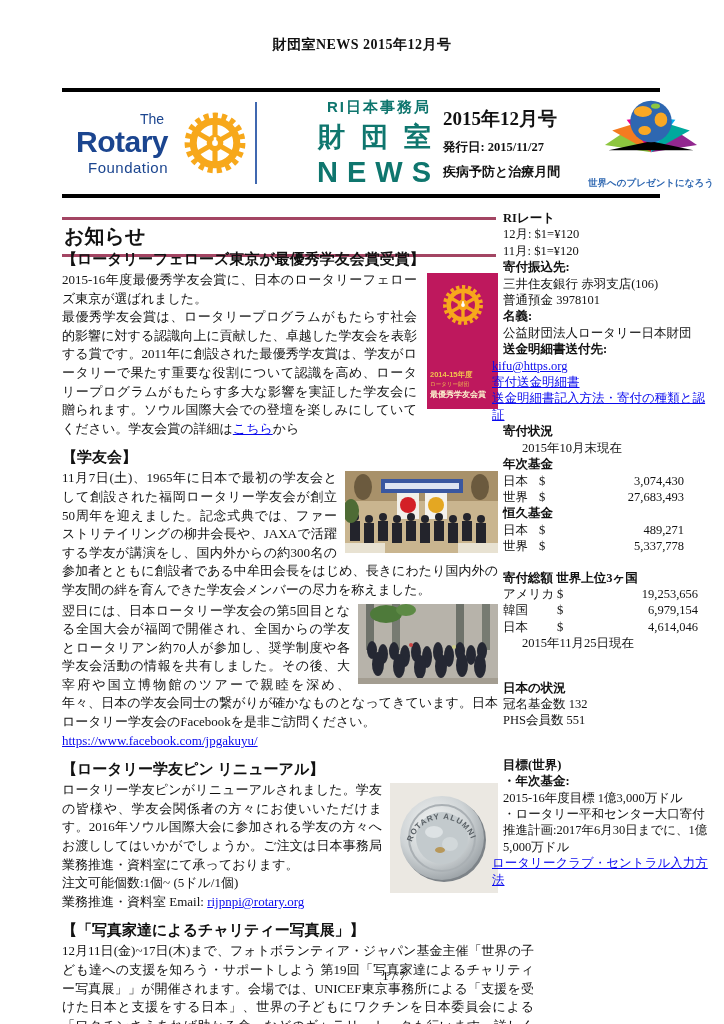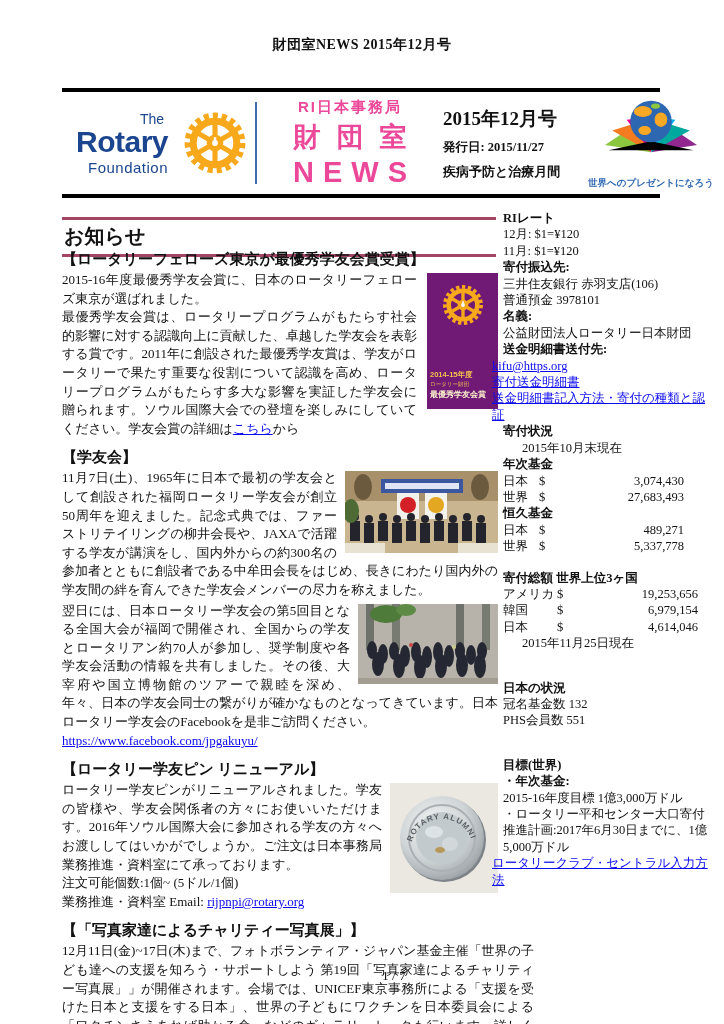--- a/index.html
+++ b/index.html
@@ -12,22 +12,22 @@
   .header-box{position:absolute;left:62px;top:88px;width:598px;height:102px;
               border-top:4px solid #000;border-bottom:4px solid #000;
               display:flex;align-items:center;box-sizing:content-box;background:#fff;}
   .trf-logo{display:flex;align-items:center;margin-left:14px;gap:9px;}
   .trf-text{text-align:right;color:#1B458F;font-family:"Liberation Sans","DejaVu Sans",sans-serif;line-height:1;}
   .trf-the{font-size:14px;margin-right:4px;}
   .trf-rotary{font-size:30px;font-weight:bold;letter-spacing:-0.5px;margin-top:1px;}
   .trf-foundation{font-size:15px;margin-top:3px;letter-spacing:.5px;}
   .wheel{margin-left:6px;}
   .vsep{width:2px;height:82px;background:#4068B0;margin-left:8px;flex:none;}
-  .masthead{width:162px;margin-left:12px;text-align:center;
-            font-family:"Liberation Sans","DejaVu Sans",sans-serif;font-weight:bold;color:#ec4899;flex:none;}
+  .masthead{width:162px;margin-left:12px;text-align:right;
+            font-family:"Liberation Sans","DejaVu Sans",sans-serif;font-weight:bold;color:#0f766e;flex:none;}
   .mh-office{font-size:15px;letter-spacing:2px;}
   .mh-dept{font-size:27px;letter-spacing:16px;margin-right:-16px;margin-top:2px;}
   .mh-news{font-size:29px;letter-spacing:9px;margin-right:-9px;margin-top:1px;}
   .issue-block{margin-left:12px;flex:none;}
   .ib-issue{font-size:19px;font-weight:bold;}
   .ib-date{font-size:12.5px;font-weight:bold;margin-top:7px;}
   .ib-theme{font-size:13px;font-weight:bold;margin-top:7px;}
   
   .gift-logo{position:absolute;left:584px;top:98px;width:134px;text-align:center;}
   .gift-caption{font-size:9.5px;color:#2E67B1;font-weight:bold;margin-top:1px;white-space:nowrap;}
@@ -36,21 +36,21 @@
             border-top:3px solid #A34563;border-bottom:3px solid #A34563;
             font-size:20px;font-weight:bold;padding:3px 2px 4px;}
   
   .main{position:absolute;left:62px;top:240px;width:436px;}
   .article h3{font-size:15px;font-weight:bold;margin:10px 0 2px;}
   .article p{margin:0;font-size:13px;line-height:18.6px;text-align:justify;}
   .article .linkline{font-size:13px;line-height:18.6px;}
   .lnk{color:#0B0BEE;text-decoration:underline;cursor:pointer;}
   .article-wide{width:472px;}
   
-  .award-card{float:right;width:71px;height:136px;margin:2px 0 4px 10px;background:#701a75;
+  .award-card{float:right;width:71px;height:136px;margin:2px 0 4px 10px;background:#be185d;
               display:flex;flex-direction:column;align-items:center;justify-content:space-between;
               padding:11px 3px 9px;box-sizing:border-box;}
   .ac-year{font-size:7.5px;font-weight:bold;color:#F2C14E;text-align:left;width:100%;
            font-family:"Liberation Sans","DejaVu Sans",sans-serif;}
   .ac-org{font-size:5.5px;color:#F2C14E;text-align:left;width:100%;margin-top:1px;
           font-family:"Liberation Sans","DejaVu Sans",sans-serif;}
   .ac-name{font-size:8px;font-weight:bold;color:#FDF3CE;text-align:left;width:100%;margin-top:1px;
            font-family:"Liberation Sans","DejaVu Sans",sans-serif;}
   .ac-texts{width:100%;}
   

